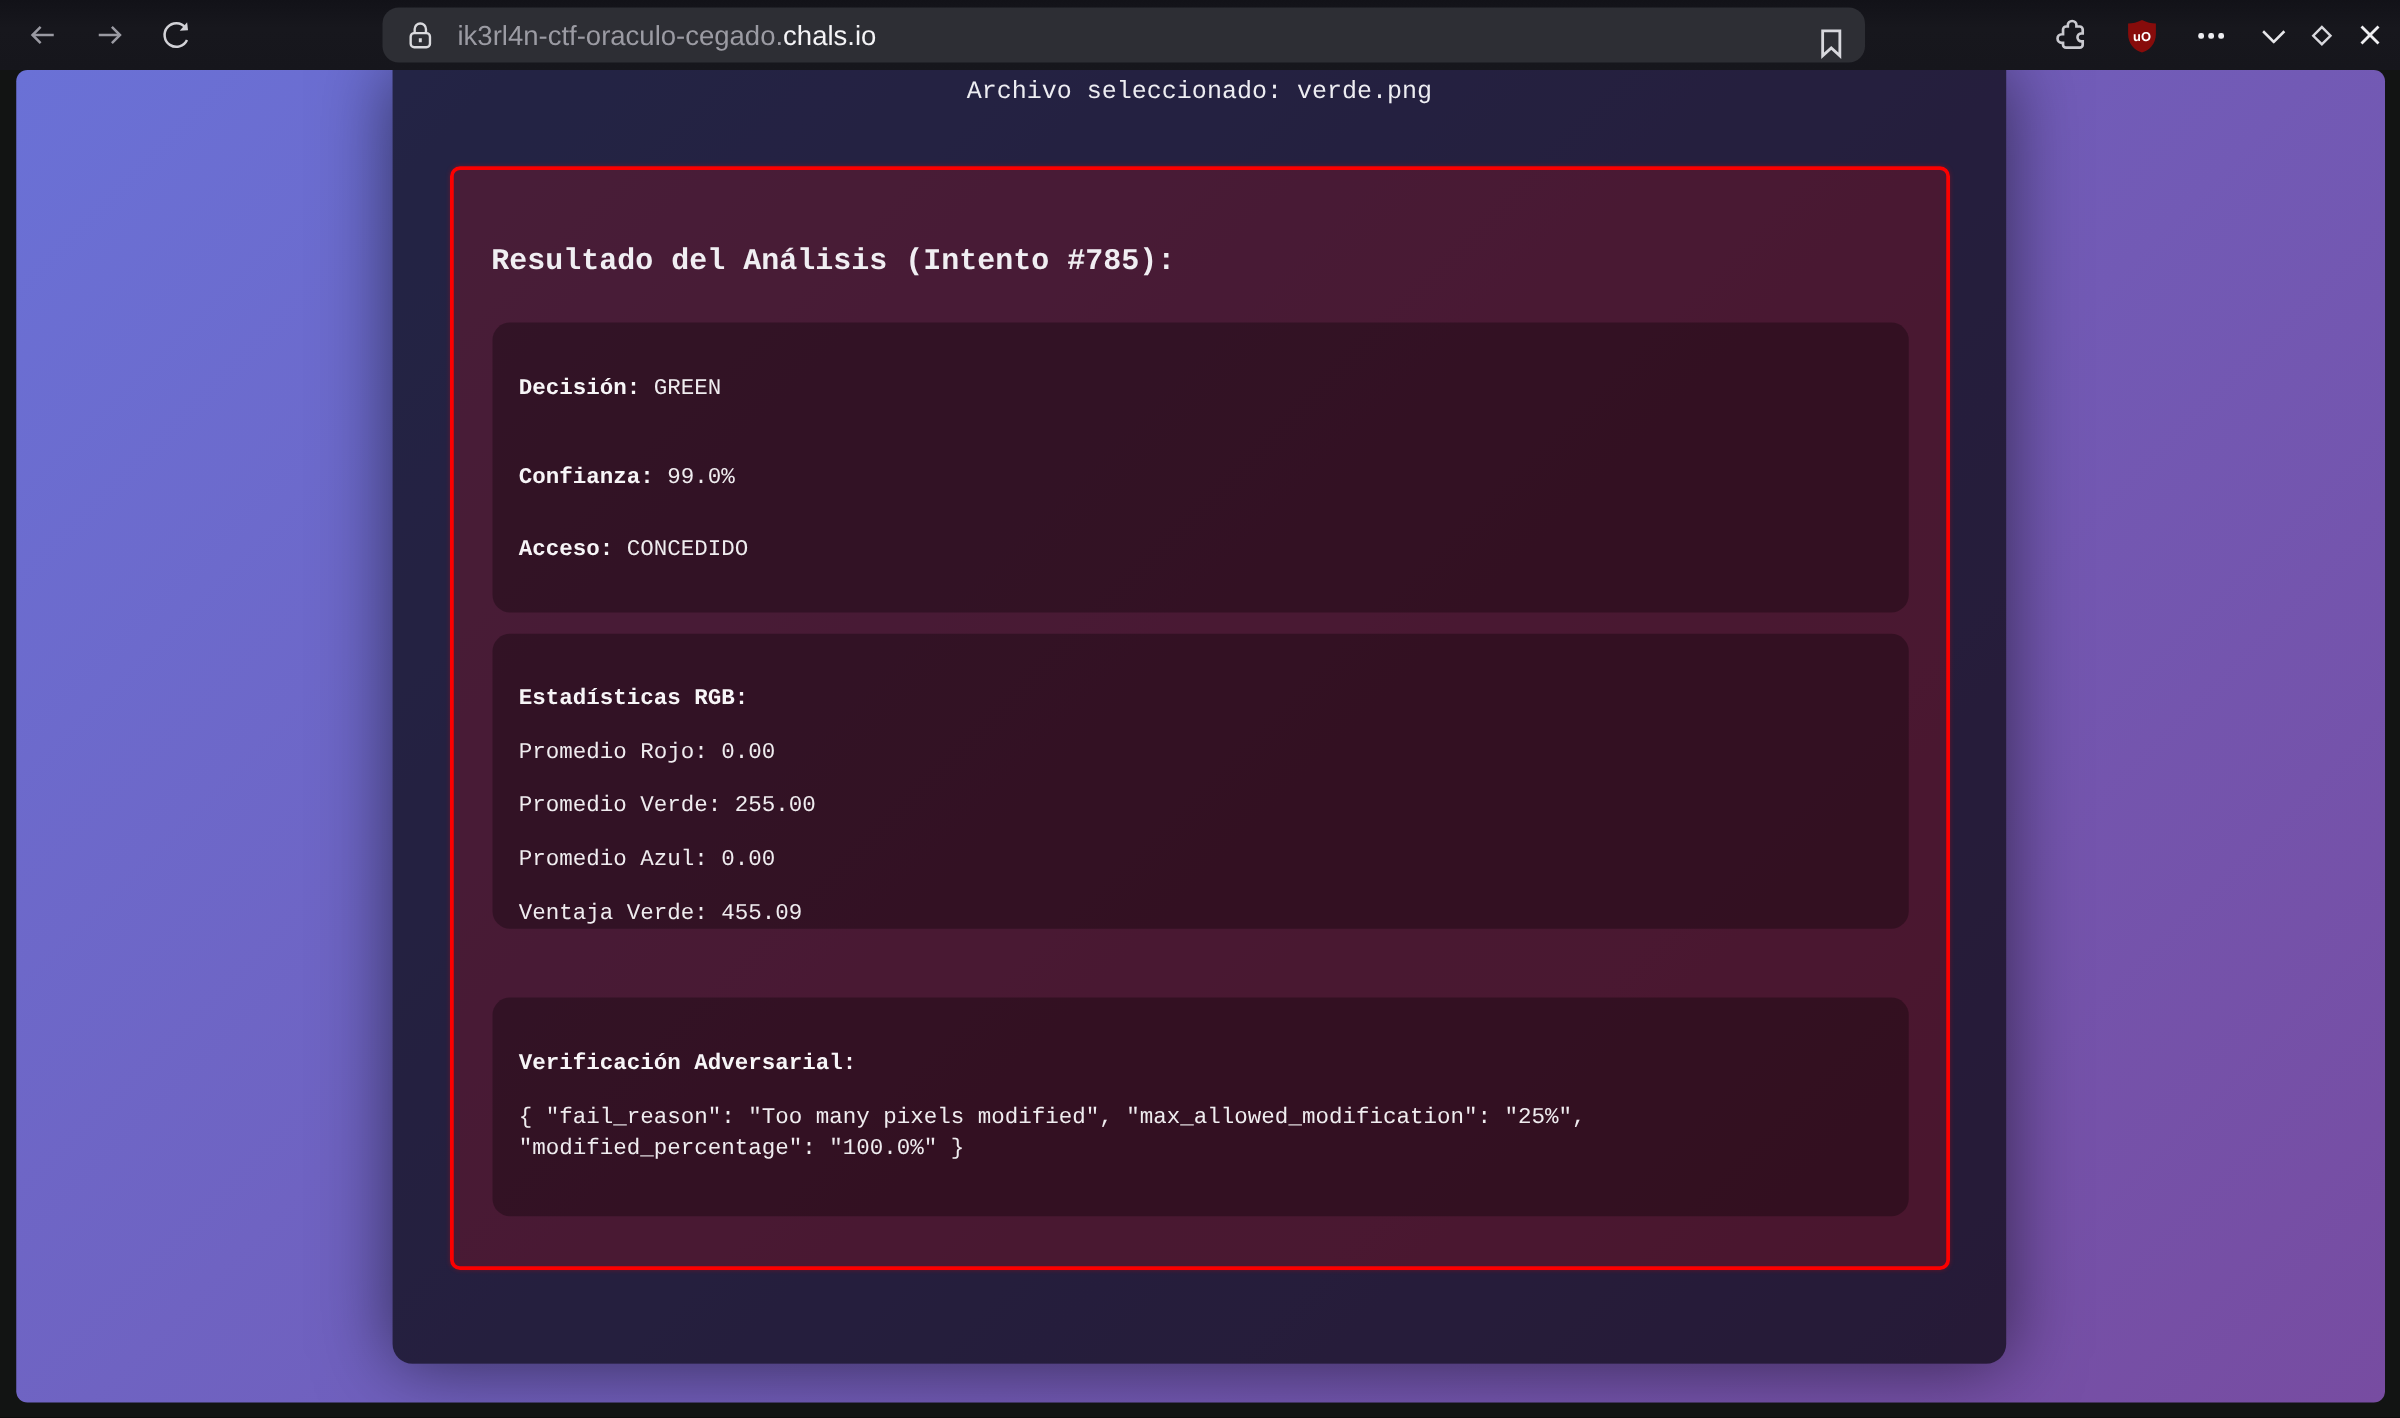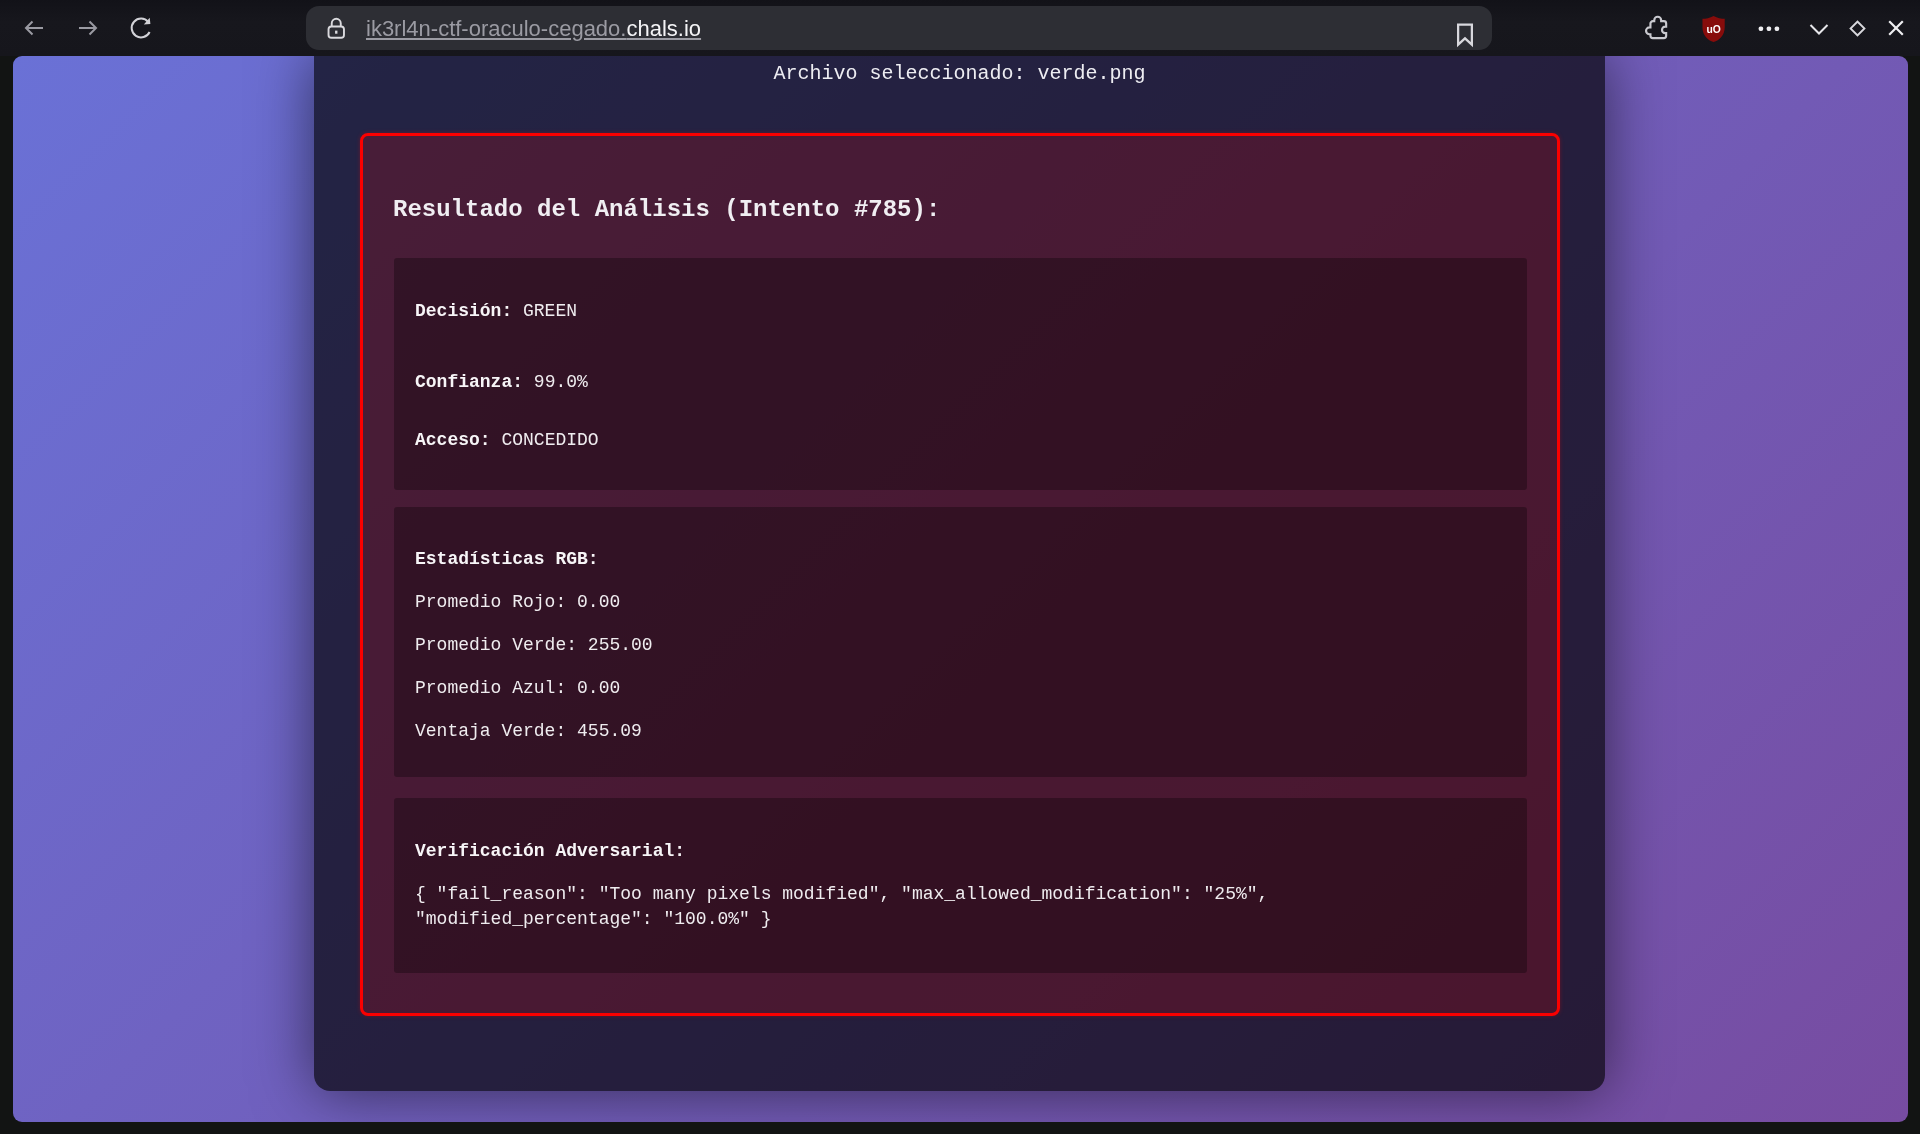--- a/index.html
+++ b/index.html
@@ -3,34 +3,34 @@
 <meta charset="utf-8">
 <style>
   * { margin:0; padding:0; box-sizing:border-box; }
   html,body { width:1920px; height:1134px; }
   body { background:#121413; font-family:"Liberation Sans", sans-serif; position:relative; overflow:hidden; }
 
   
   .chrome { position:absolute; top:0; left:0; width:1920px; height:56px; background:linear-gradient(180deg,#121218 0%,#17171d 40%,#16161c 100%); }
   .icon { position:absolute; }
   .pill { position:absolute; left:306px; top:6px; width:1186px; height:44px; background:#2d2e34; border-radius:13px; }
-  .url { position:absolute; left:60px; top:1px; height:44px; line-height:44px; font-size:22px; color:#9b9ba3; white-space:nowrap;text-decoration:underline; }
+  .url { position:absolute; left:60px; top:1px; height:44px; line-height:44px; font-size:22px; color:#9b9ba3; white-space:nowrap; }
   .url b { color:#f4f4f6; font-weight:normal; }
 
   
   .viewport { position:absolute; left:13px; top:56px; width:1895px; height:1066px; border-radius:9px; background:linear-gradient(135deg,#6a71d6 0%,#774ca1 100%); overflow:hidden; }
   .container { position:absolute; left:301px; top:0; width:1291px; height:1035px; background:rgba(0,0,0,0.67); border-radius:0 0 16px 16px; box-shadow:0 0 60px rgba(0,0,0,0.55); }
   .archivo { position:absolute; top:1px; left:0; width:100%; text-align:center; font-family:"Liberation Mono",monospace; font-size:20px; line-height:34px; color:#ededf2; }
   .redbox { position:absolute; left:46px; top:77px; width:1200px; height:883px; border:3px solid #fb0000; border-radius:8px; background:rgba(255,0,0,0.17); box-shadow:0 0 4px rgba(255,0,0,0.28); }
   .rtitle { position:absolute; left:30px; top:54px; font-family:"Liberation Mono",monospace; font-weight:bold; font-size:24px; line-height:40px; color:#f0eef2; white-space:nowrap; }
-  .ibox { position:absolute; left:31px; width:1133px; background:rgba(0,0,0,0.30); border-radius:3px; }
+  .ibox { position:absolute; left:31px; width:1133px; background:rgba(0,0,0,0.30); border-radius:14px; }
   .ibox p { position:absolute; left:21px; font-family:"Liberation Mono",monospace; font-size:18px; line-height:25px; color:#efecef; white-space:nowrap; }
   .ibox p b { color:#f7f5f7; }
   #b1 { top:122px; height:232px; }
-  #b2 { top:371px; height:270px; }
+  #b2 { top:371px; height:236px; }
   #b3 { top:662px; height:175px; }
   #b3 .json { white-space:normal; width:1092px; }
 </style>
 </head>
 <body>
   <div class="chrome">
     <div class="pill">
       <svg class="icon" style="left:16.2px;top:7.6px;" width="28.5" height="28.5" viewBox="0 0 24 24" fill="none" stroke="#dadade" stroke-width="1.6">
         <rect x="5.5" y="10.5" width="13" height="9.5" rx="2.4"></rect>
         <path d="M8.2 10.5 V7.8 a3.8 3.8 0 0 1 7.6 0 V10.5"></path>

